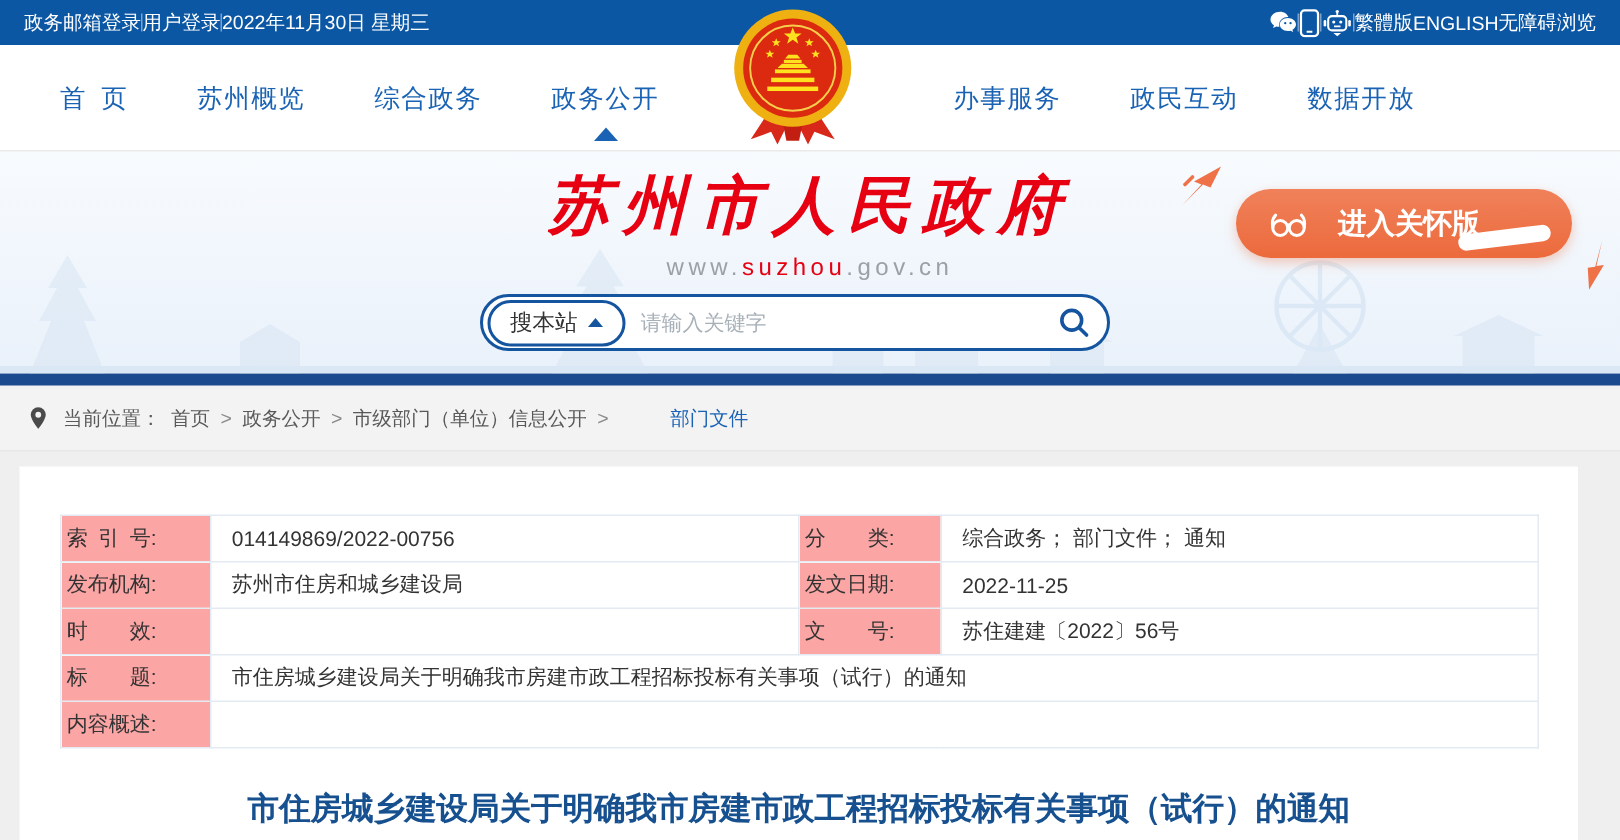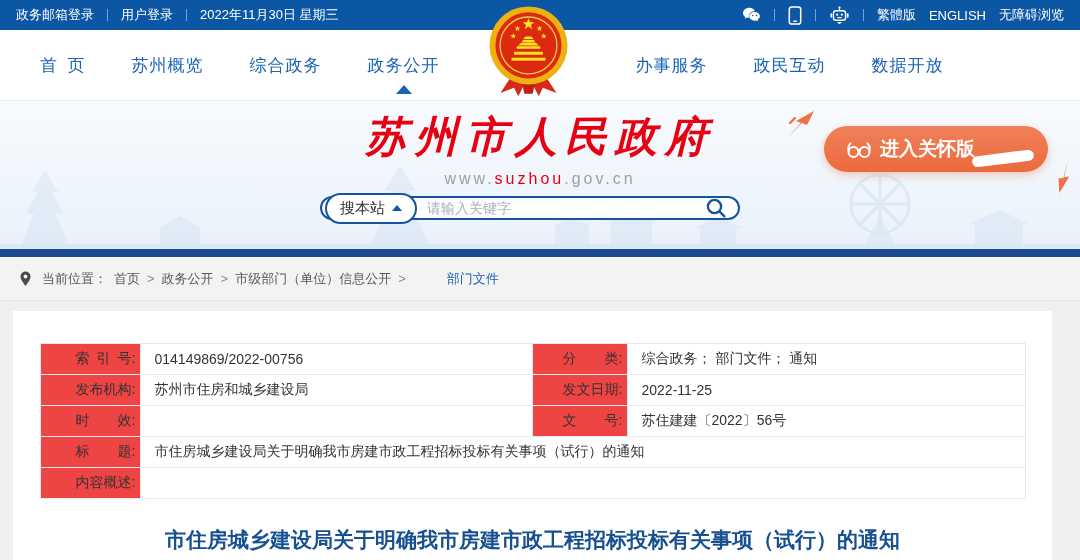--- a/index.html
+++ b/index.html
@@ -10,21 +10,21 @@
     position: relative;
   }
 
   
   .topbar {
     position: relative; z-index: 30;
     height: 30px; background: #0b57a4; color: #fff;
     display: flex; align-items: center; justify-content: space-between;
     padding: 0 16px; font-size: 13px;
   }
-  .tb-group { display: flex; align-items: center; gap: 13px; }
+  .tb-group { display: flex; align-items: center; }
   .tb-sep { width: 1px; height: 12px; background: rgba(255,255,255,.45); }
   .tb-link { cursor: pointer; white-space: nowrap; }
   .tb-icon { display: flex; cursor: pointer; }
   .tb-icon svg { display: block; }
 
   
   .navbar {
     position: relative; z-index: 20;
     height: 71px; background: #fff;
     border-bottom: 1px solid #eaeaea;
@@ -59,21 +59,21 @@
     position: relative; text-align: center; padding-top: 8px;
     font-size: 42px; font-weight: bold; color: #e60012; letter-spacing: 8px; font-style: italic;
   }
   .site-url {
     position: relative; text-align: center; margin-top: 5px;
     font-size: 16px; letter-spacing: 3px; color: #9aa0a6;
   }
   .site-url .hl { color: #e60012; }
 
   .search-bar {
-    position: absolute; left: 320px; top: 95px; width: 420px; height: 24px;
+    position: absolute; left: 320px; top: 95px; width: 420px; height: 38px;
     background: #fff; border: 2px solid #15549e; border-radius: 20px;
     display: flex; align-items: center; padding: 0 10px 0 3px;
   }
   .scope-pill {
     display: flex; align-items: center; gap: 7px; cursor: pointer;
     border: 2px solid #15549e; border-radius: 16px; background: #fff;
     padding: 4px 13px; font-size: 15px; color: #333; white-space: nowrap;
   }
   .caret-up {
     width: 0; height: 0;
@@ -87,21 +87,21 @@
   }
   .search-input::placeholder { color: #a8b0b8; }
   .search-btn { display: flex; cursor: pointer; }
 
   .care-btn {
     position: absolute; right: 32px; top: 25px; width: 224px; height: 46px;
     border-radius: 24px; cursor: pointer; overflow: hidden;
     background: linear-gradient(180deg, #f0815a, #ec6a3c);
     box-shadow: 0 3px 8px rgba(236,106,60,.35);
     color: #fff; font-size: 19px; font-weight: bold;
-    display: flex; align-items: center; gap: 6px; padding-left: 20px;
+    display: flex; align-items: center; gap: 18px; padding-left: 20px;
   }
   .care-btn .swoosh {
     position: absolute; right: 14px; bottom: 8px; width: 62px; height: 11px;
     background: #fff; border-radius: 8px; transform: rotate(-7deg);
   }
   .deco-arrow-tl { position: absolute; right: 262px; top: 8px; }
   .deco-arrow-br { position: absolute; right: 2px; top: 62px; transform: rotate(150deg); }
 
   
   .breadcrumb {
@@ -117,21 +117,21 @@
   
   .card {
     margin: 10px 28px 0 13px; background: #fff;
     padding: 32px 0 60px; min-height: 260px;
   }
   .doc-table {
     width: 985px; margin: 0 auto; border-collapse: collapse;
     table-layout: fixed; font-size: 14px; color: #333;
   }
   .doc-table td { border: 1px solid #e4eaf2; height: 31px; padding: 0 14px; overflow: hidden; white-space: nowrap; }
-  .doc-table td.lbl { background: #ef4444; text-align: right; padding: 0 4px; }
+  .doc-table td.lbl { background: #fca5a5; text-align: left; padding: 0 4px; }
 
   .article-title {
     margin: 27px auto 0; width: 1010px; text-align: center;
     color: #17508f; font-size: 21px; font-weight: bold; line-height: 1.35;
   }
   .article-docno { margin-top: 17px; text-align: center; font-size: 14px; color: #333; }
 </style>
 </head>
 <body>
 

